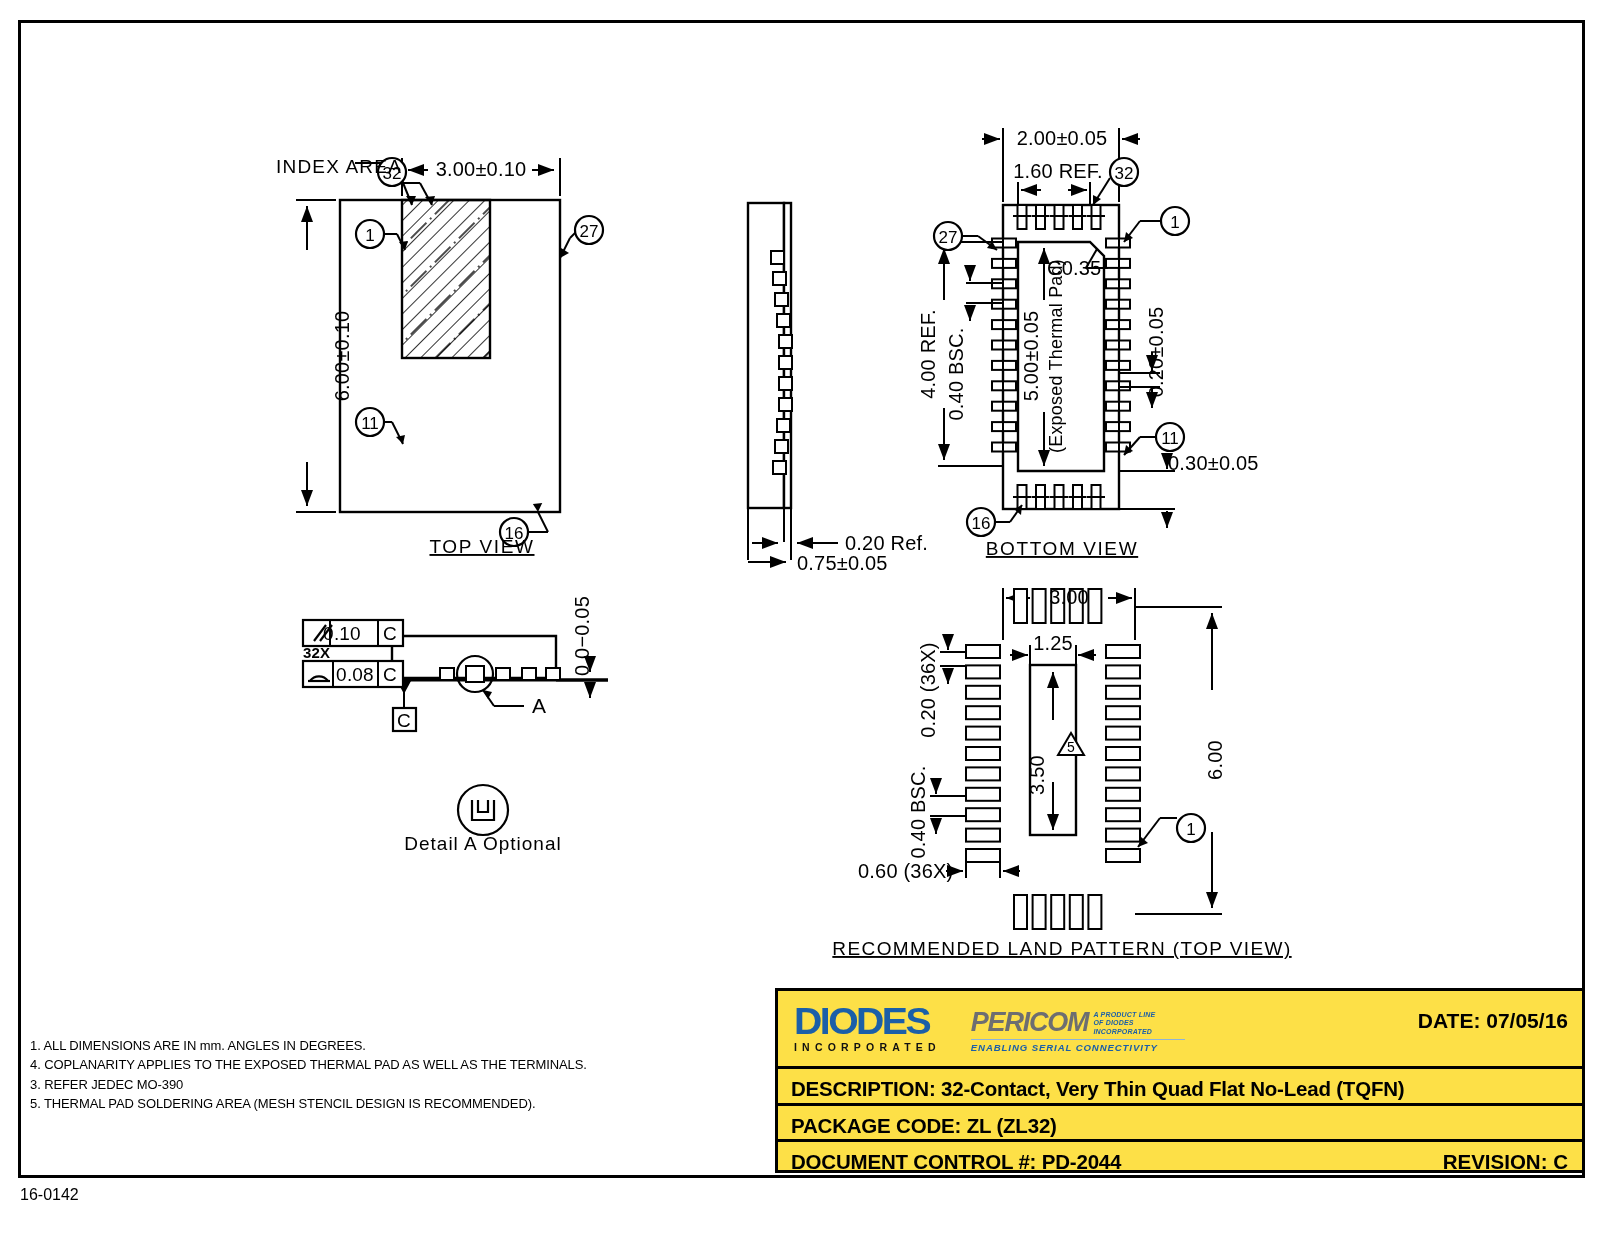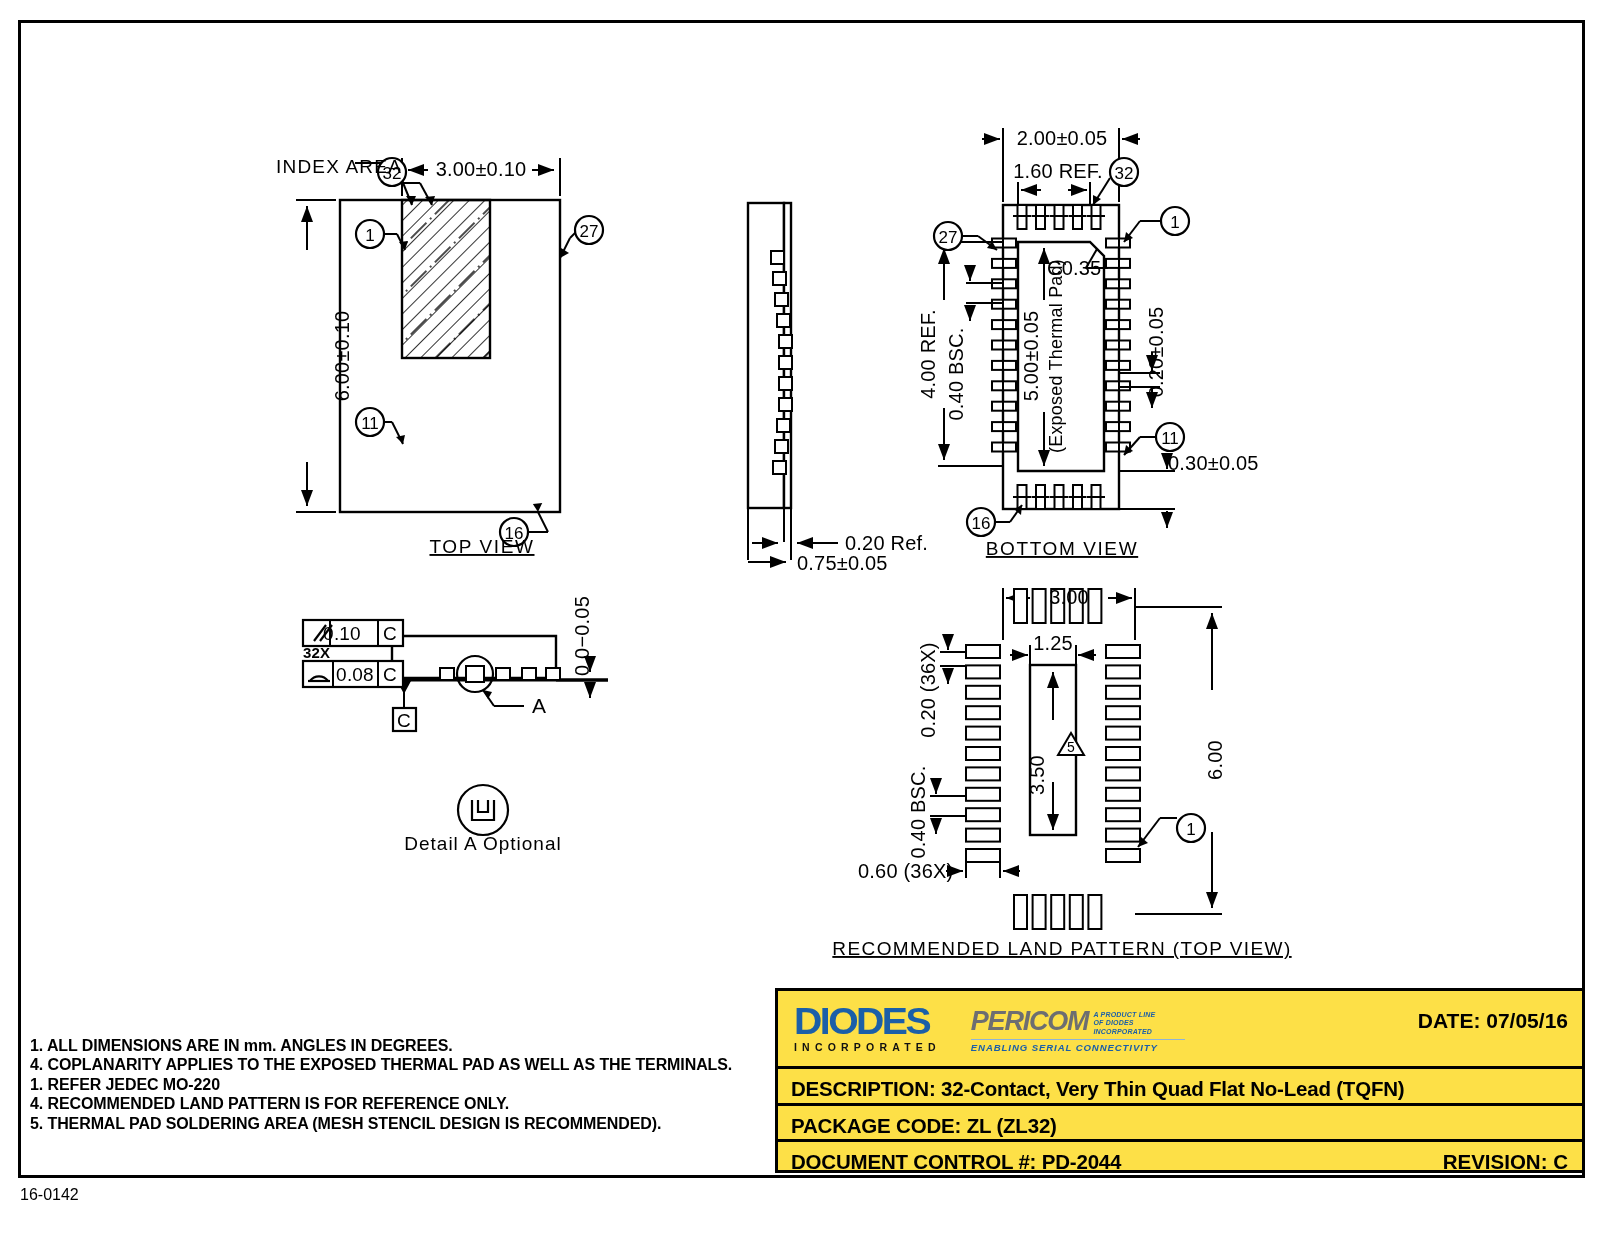--- a/index.html
+++ b/index.html
@@ -5,21 +5,21 @@
   html,body{margin:0;padding:0;background:#ffffff;}
   body{width:1603px;height:1238px;position:relative;
        font-family:"Liberation Sans",sans-serif;color:#000;}
   #sheet{position:absolute;inset:0;}
   .frame{position:absolute;left:18px;top:20px;width:1567px;height:1158px;
          border:3px solid #000;box-sizing:border-box;}
   svg{position:absolute;left:0;top:0;}
 
   
   #notes{position:absolute;left:30px;top:1036px;width:720px;}
-  #notes .nline{font-size:16px;font-weight:bold;line-height:19.4px;letter-spacing:-0.1px;
+  #notes .nline{font-size:13px;font-weight:normal;line-height:19.4px;letter-spacing:-0.1px;
                 white-space:nowrap;}
   #notes .nhead{font-size:16.5px;font-weight:bold;line-height:22px;}
   #docnum{position:absolute;left:20px;top:1186px;font-size:16px;}
 
   
   #title{position:absolute;left:775px;top:988px;width:810px;height:185px;
          border:3px solid #000;box-sizing:border-box;background:#fde047;}
   .trow{border-bottom:3px solid #000;box-sizing:border-box;position:relative;}
   .trow:last-child{border-bottom:none;}
   #logorow{height:78px;display:flex;align-items:center;}
@@ -28,21 +28,21 @@
   #rev{position:absolute;right:14px;top:8px;font-size:20.5px;font-weight:bold;}
 
   
   #diodes{margin-left:16px;}
   #diodes .word{font-size:37px;font-weight:bold;color:#1b5fa8;letter-spacing:-2.4px;
                 font-family:"Liberation Sans",sans-serif;line-height:36px;
                 transform:scaleX(1.06);transform-origin:left center;}
   #diodes .sub{font-size:10.5px;font-weight:bold;color:#111;letter-spacing:5.2px;
                margin-top:1px;}
   #pericom{margin-left:30px;position:relative;top:2px;}
-  #pericom .prow{display:flex;align-items:center;}
+  #pericom .prow{display:flex;align-items:flex-end;}
   #pericom .pword{font-size:27px;font-weight:bold;font-style:italic;color:#6d6e71;
                   letter-spacing:-1.2px;line-height:27px;}
   #pericom .ptag{font-size:7px;font-weight:bold;font-style:italic;color:#1b5fa8;
                  line-height:8.2px;margin-left:5px;margin-top:3px;letter-spacing:.2px;}
   #pericom .pline{border-top:1.6px solid #8fb4d6;margin-top:3px;width:214px;}
   #pericom .pslogan{font-size:9.6px;font-weight:bold;font-style:italic;color:#1b5fa8;
                     letter-spacing:.9px;margin-top:2px;}
 </style>
 </head>
 <body>
@@ -458,22 +458,21 @@
         <text x="1053" y="650" font-family="&quot;Liberation Sans&quot;, sans-serif" font-size="20" text-anchor="middle" letter-spacing="0.2" fill="#000">1.25</text>
         <text x="1044" y="775" font-family="&quot;Liberation Sans&quot;, sans-serif" font-size="20" text-anchor="middle" letter-spacing="0.2" fill="#000" transform="rotate(-90 1044 775)">3.50</text>
         <text x="1071" y="752" font-family="&quot;Liberation Sans&quot;, sans-serif" font-size="14" text-anchor="middle" letter-spacing="0.2" fill="#000">5</text>
         <text x="1062" y="955" font-family="&quot;Liberation Sans&quot;, sans-serif" font-size="19" text-anchor="middle" letter-spacing="1.4" fill="#000" text-decoration="underline">RECOMMENDED  LAND  PATTERN  (TOP  VIEW)</text>
       </g>
   </svg>
 
   <div id="notes">
     <div class="nline">1. ALL DIMENSIONS ARE IN mm. ANGLES IN DEGREES.</div>
     <div class="nline">4. COPLANARITY APPLIES TO THE EXPOSED THERMAL PAD AS WELL AS THE TERMINALS.</div>
-    <div class="nline">1. REFER JEDEC MO-220</div>
-    <div class="nline">4. RECOMMENDED LAND PATTERN IS FOR REFERENCE ONLY.</div>
+    <div class="nline">3. REFER JEDEC MO-390</div>
     <div class="nline">5. THERMAL PAD SOLDERING AREA (MESH STENCIL DESIGN IS RECOMMENDED).</div>
   </div>
   <div id="docnum">16-0142</div>
 
   <div id="title">
     <div class="trow" id="logorow">
       <div id="diodes">
         <div class="word">DIODES</div>
         <div class="sub">INCORPORATED</div>
       </div>

